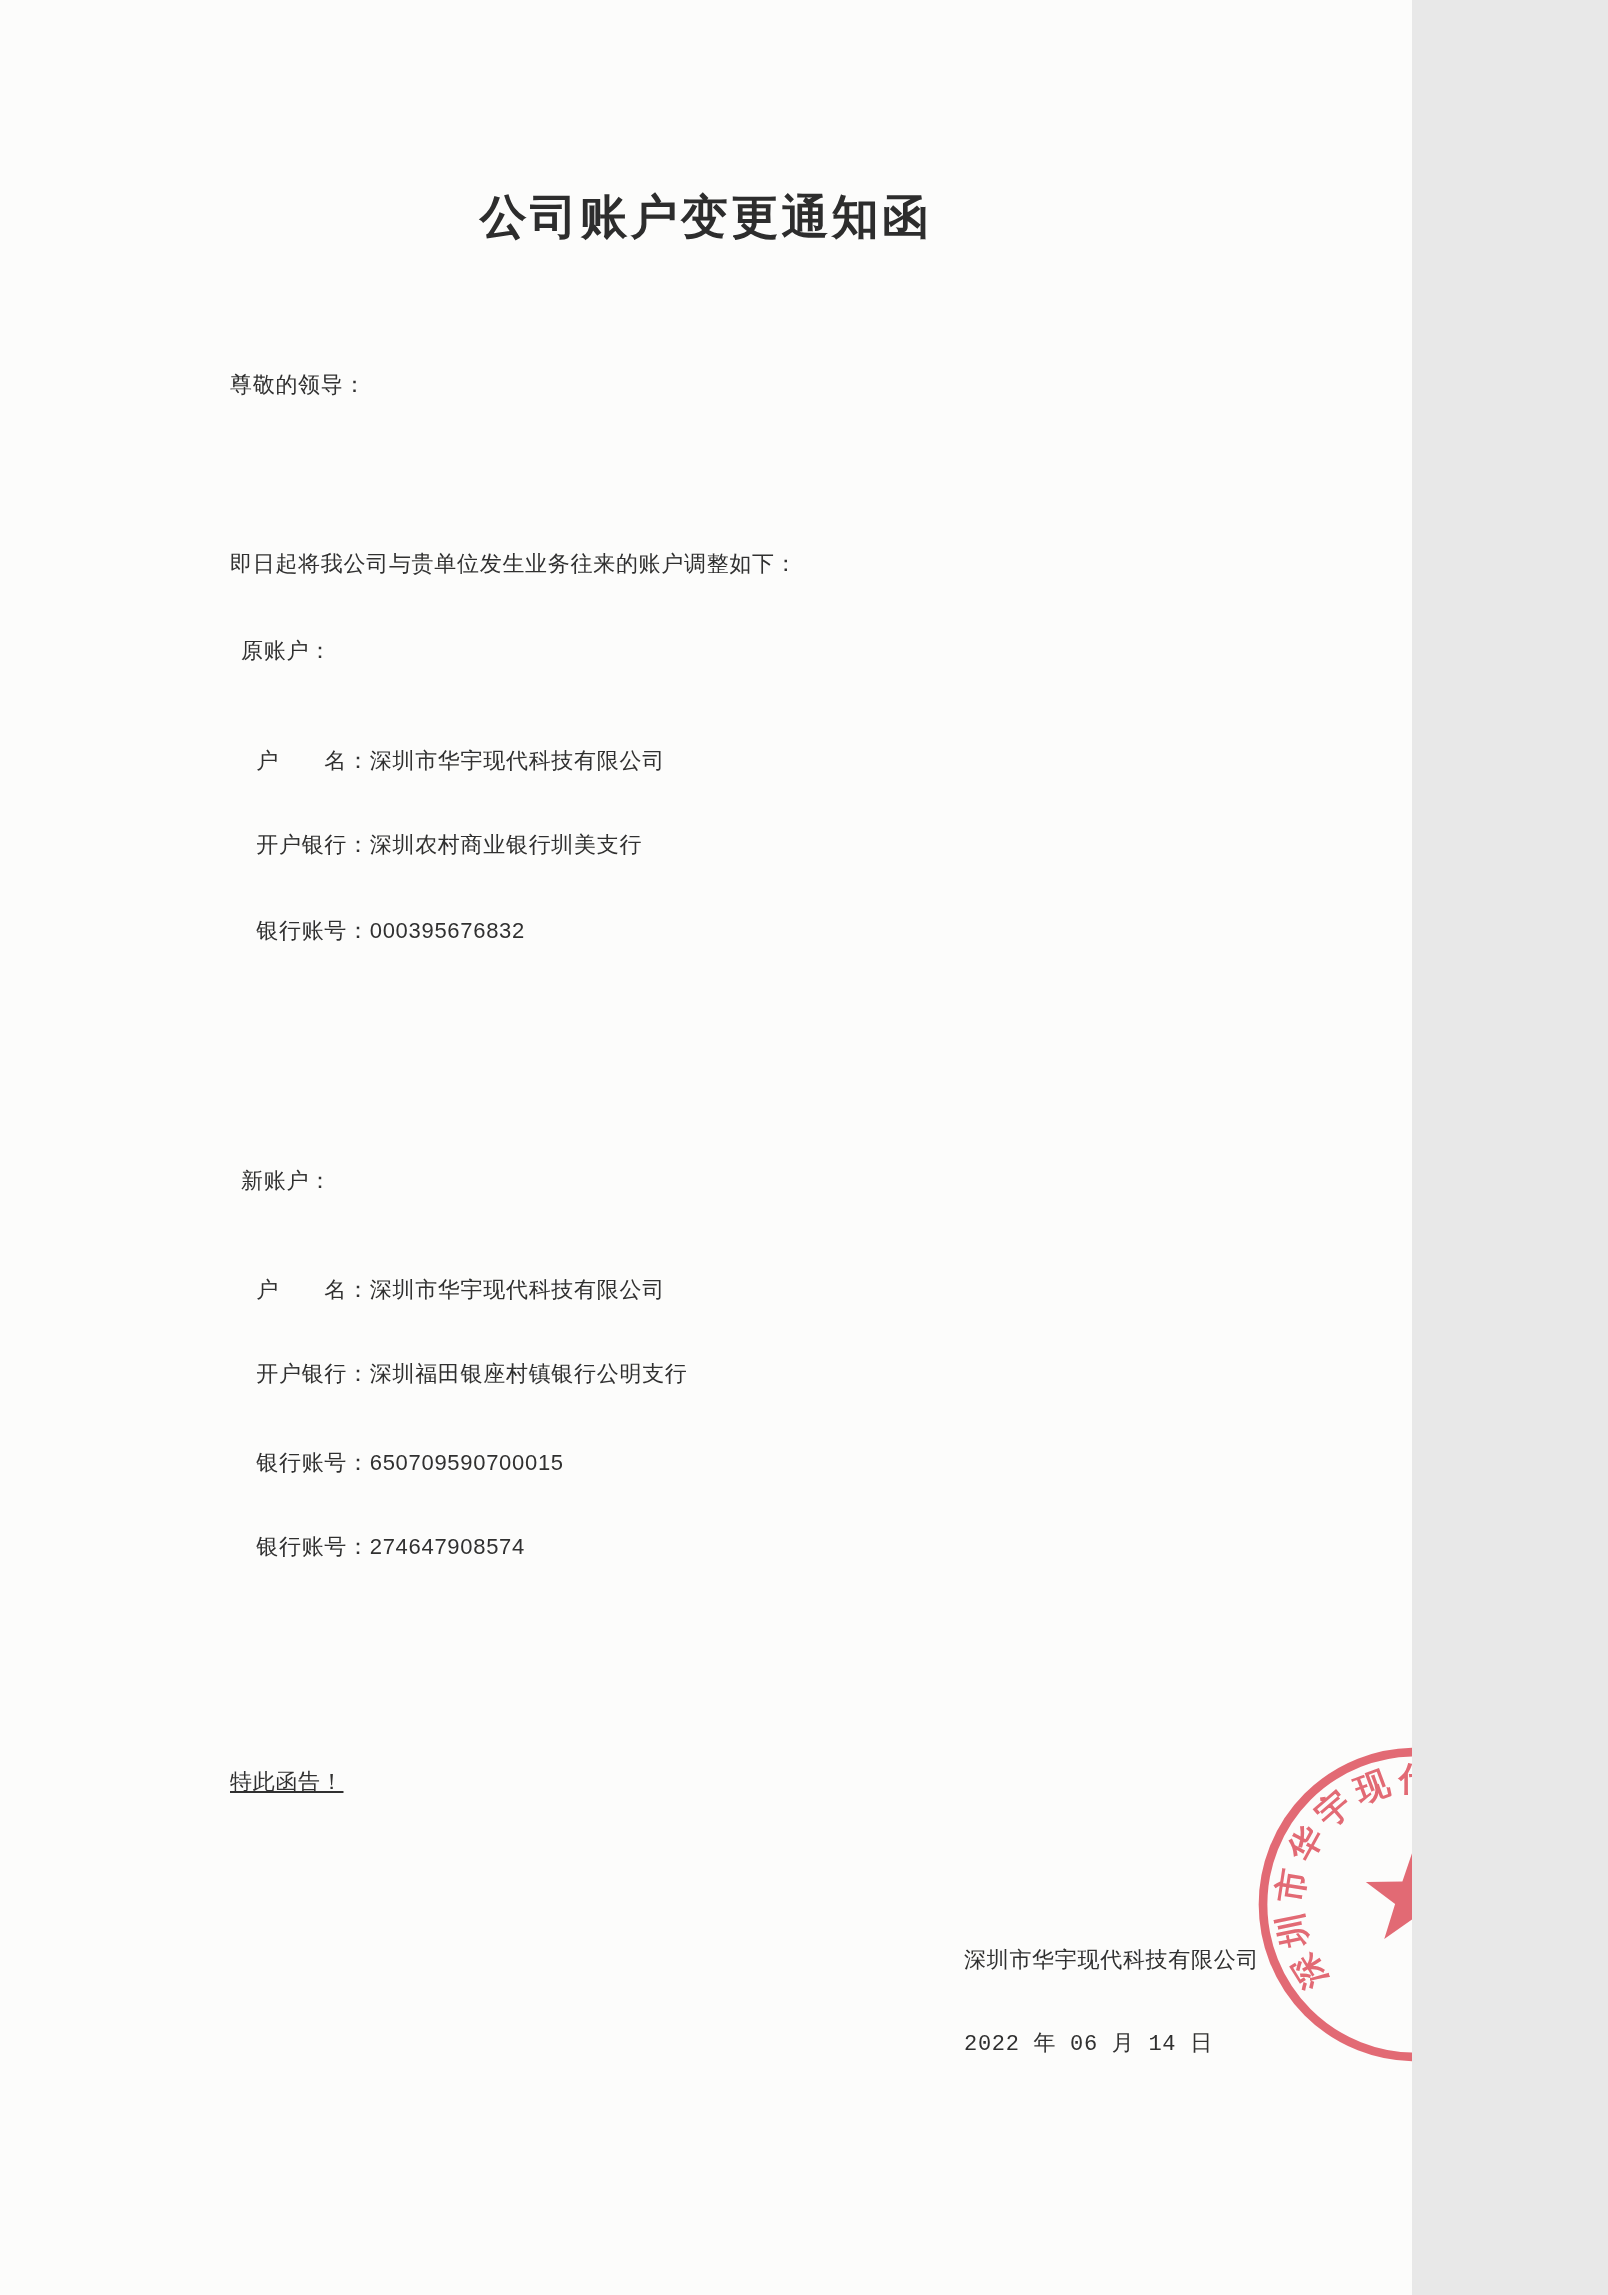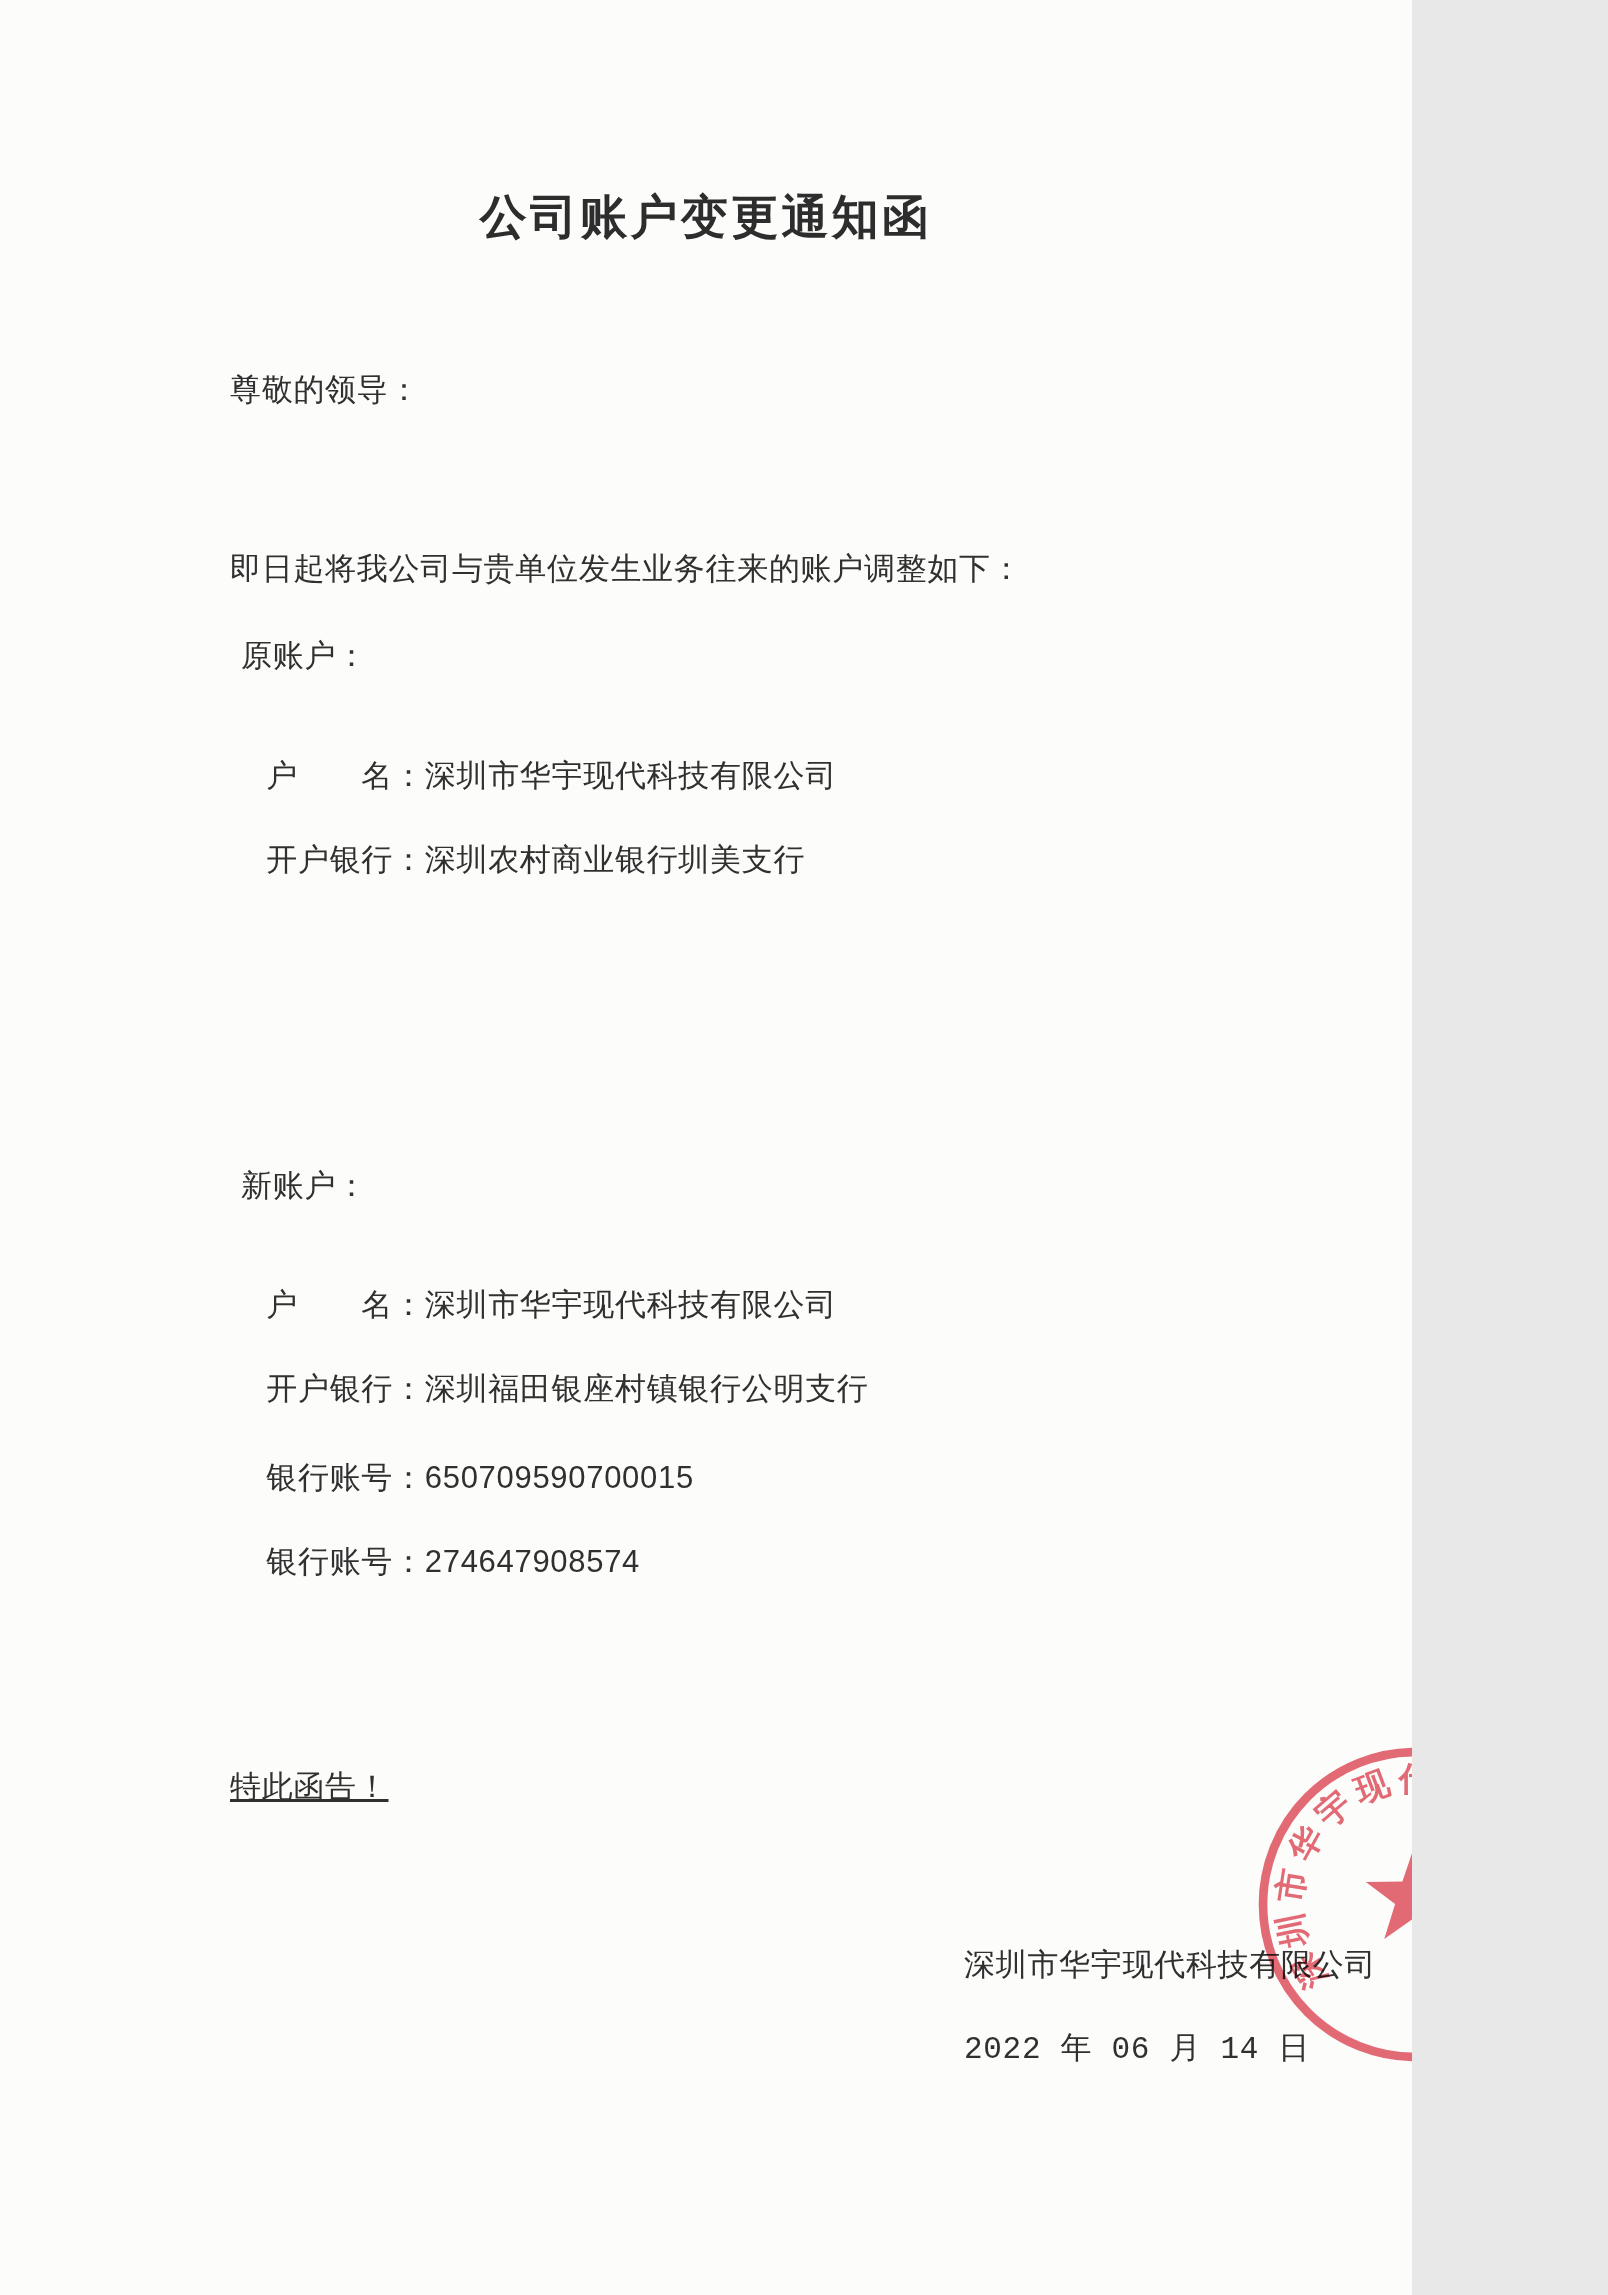--- a/index.html
+++ b/index.html
@@ -19,21 +19,21 @@
     margin: 0;
     text-align: center;
     font-size: 47px;
     font-weight: 700;
     letter-spacing: 3.3px;
     color: #2d2d2d;
     white-space: pre;
   }
   .line {
     position: absolute;
-    font-size: 31px;
+    font-size: 22px;
     line-height: 1.1;
     color: #303030;
     letter-spacing: 0.7px;
     white-space: pre;
   }
   .label, .value { white-space: pre; }
   .seal {
     position: absolute;
     left: 1255px;
     top: 1744px;
@@ -60,20 +60,23 @@
 
   <div class="line" style="left:230px; top:552px;">即日起将我公司与贵单位发生业务往来的账户调整如下：</div>
 
   <div class="line" style="left:241px; top:639px;">原账户：</div>
 
   <div class="line" style="left:229px; top:725px;">
     <span class="label">户　　名：</span><span class="value">深圳市华宇现代科技有限公司</span>
   </div>
   <div class="line" style="left:229px; top:809px;">
     <span class="label">开户银行：</span><span class="value">深圳农村商业银行圳美支行</span>
+  </div>
+  <div class="line" style="left:229px; top:895px;">
+    <span class="label">银行账号：</span><span class="value">000395676832</span>
   </div>
 
   <div class="line" style="left:241px; top:1169px;">新账户：</div>
 
   <div class="line" style="left:229px; top:1254px;">
     <span class="label">户　　名：</span><span class="value">深圳市华宇现代科技有限公司</span>
   </div>
   <div class="line" style="left:229px; top:1338px;">
     <span class="label">开户银行：</span><span class="value">深圳福田银座村镇银行公明支行</span>
   </div>

